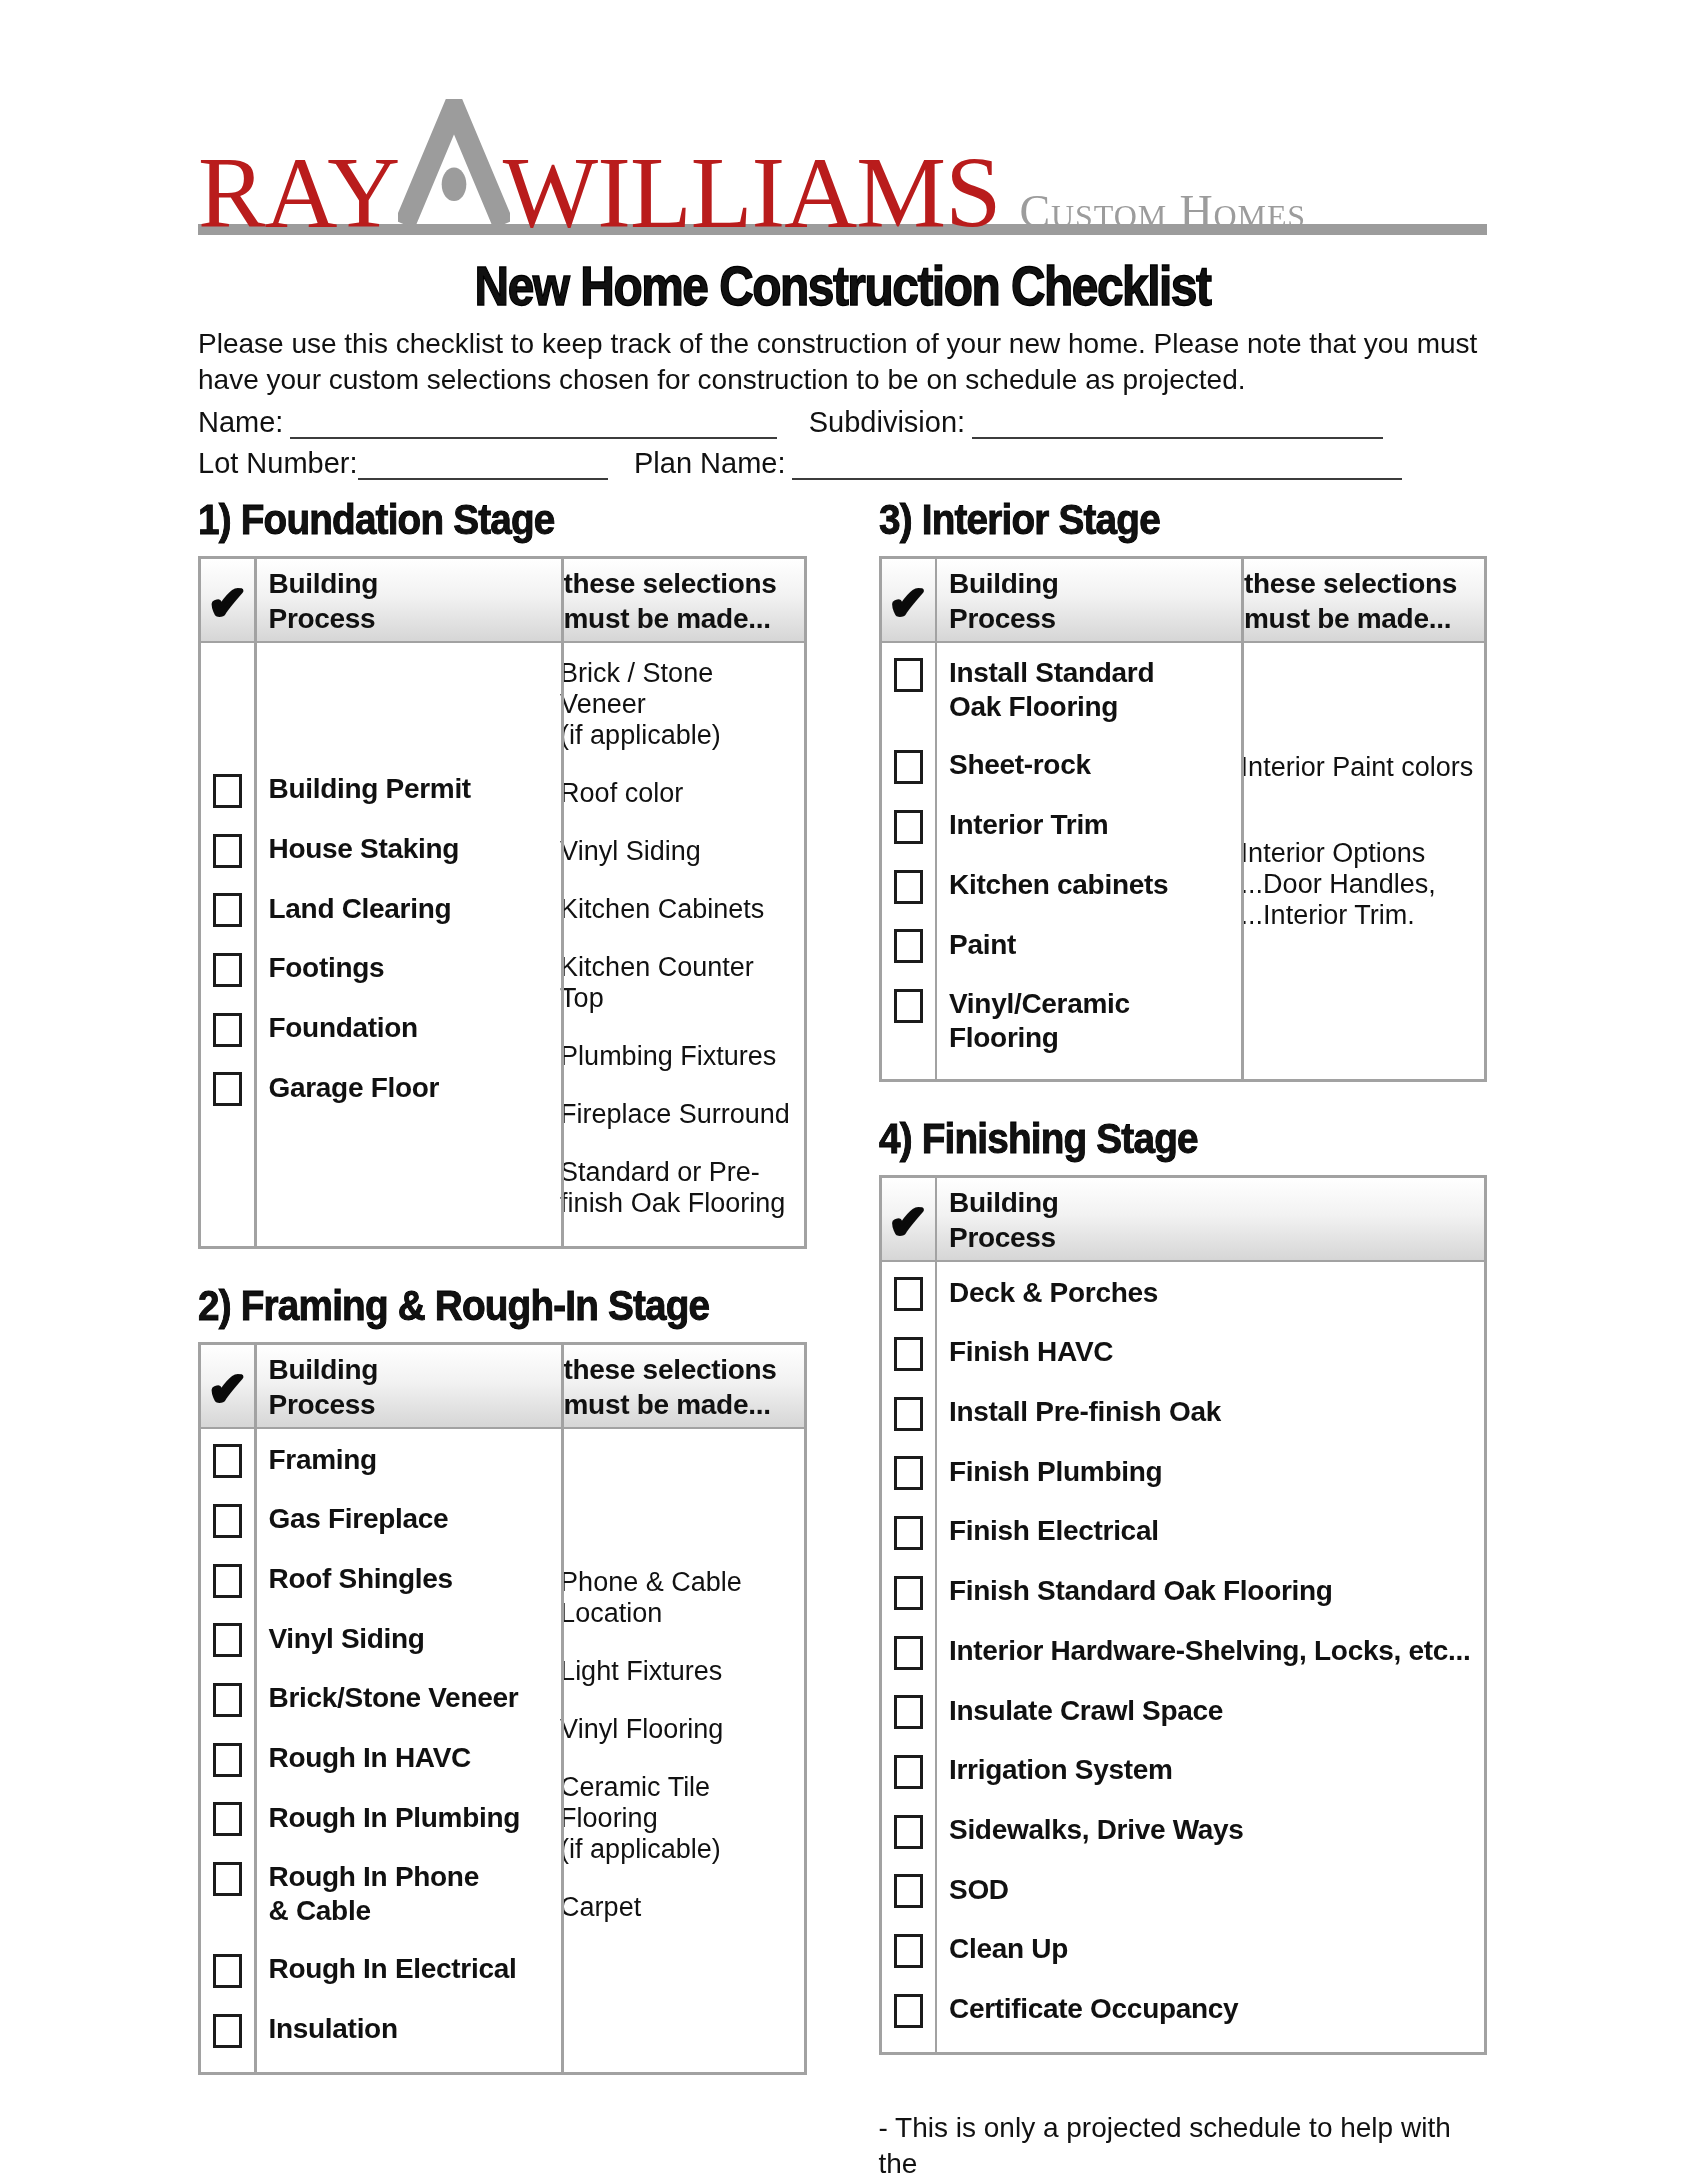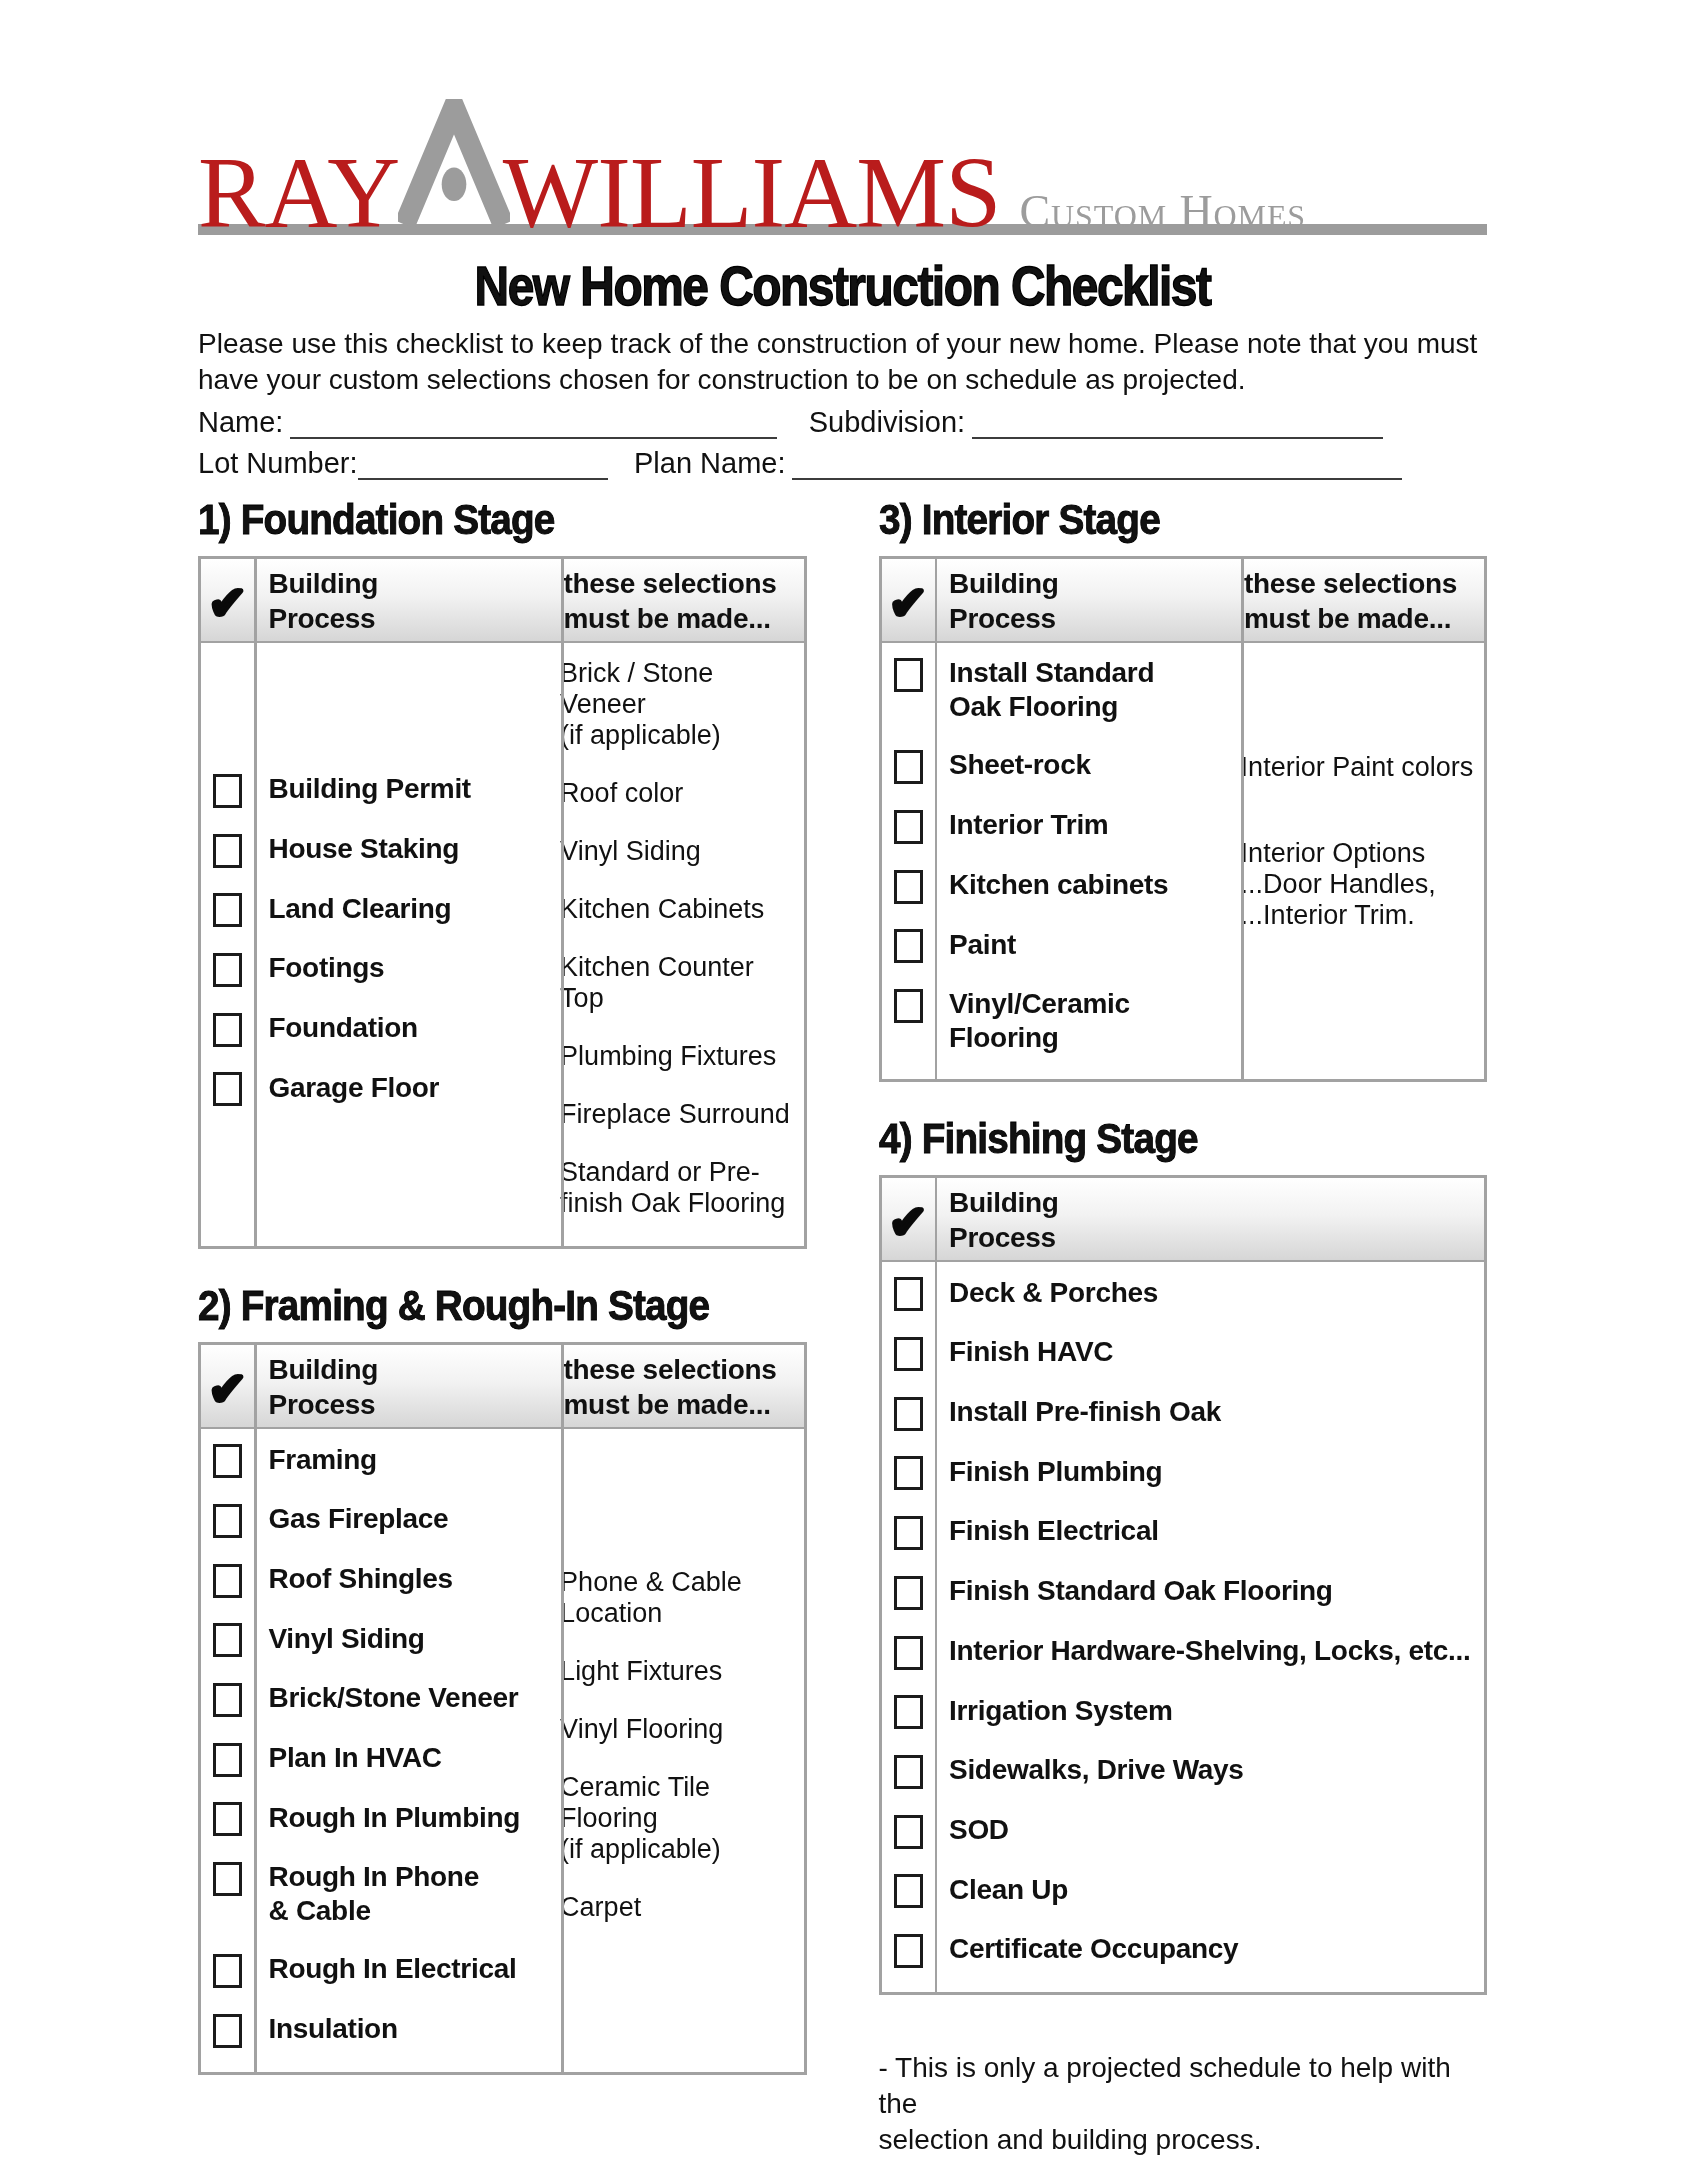--- a/index.html
+++ b/index.html
@@ -269,21 +269,21 @@
                 <div class="row">
                   <div class="cb-cell">
                     <span class="cb"></span>
                   </div>
                   <div class="item-label">Brick/Stone Veneer</div>
                 </div>
                 <div class="row">
                   <div class="cb-cell">
                     <span class="cb"></span>
                   </div>
-                  <div class="item-label">Plan In HVAC</div>
+                  <div class="item-label">Rough In HAVC</div>
                 </div>
                 <div class="row">
                   <div class="cb-cell">
                     <span class="cb"></span>
                   </div>
                   <div class="item-label">Rough In Plumbing</div>
                 </div>
                 <div class="row">
                   <div class="cb-cell">
                     <span class="cb"></span>
@@ -444,20 +444,26 @@
                 <div class="row">
                   <div class="cb-cell">
                     <span class="cb"></span>
                   </div>
                   <div class="item-label">Interior Hardware-Shelving, Locks, etc...</div>
                 </div>
                 <div class="row">
                   <div class="cb-cell">
                     <span class="cb"></span>
                   </div>
+                  <div class="item-label">Insulate Crawl Space</div>
+                </div>
+                <div class="row">
+                  <div class="cb-cell">
+                    <span class="cb"></span>
+                  </div>
                   <div class="item-label">Irrigation System</div>
                 </div>
                 <div class="row">
                   <div class="cb-cell">
                     <span class="cb"></span>
                   </div>
                   <div class="item-label">Sidewalks, Drive Ways</div>
                 </div>
                 <div class="row">
                   <div class="cb-cell">

